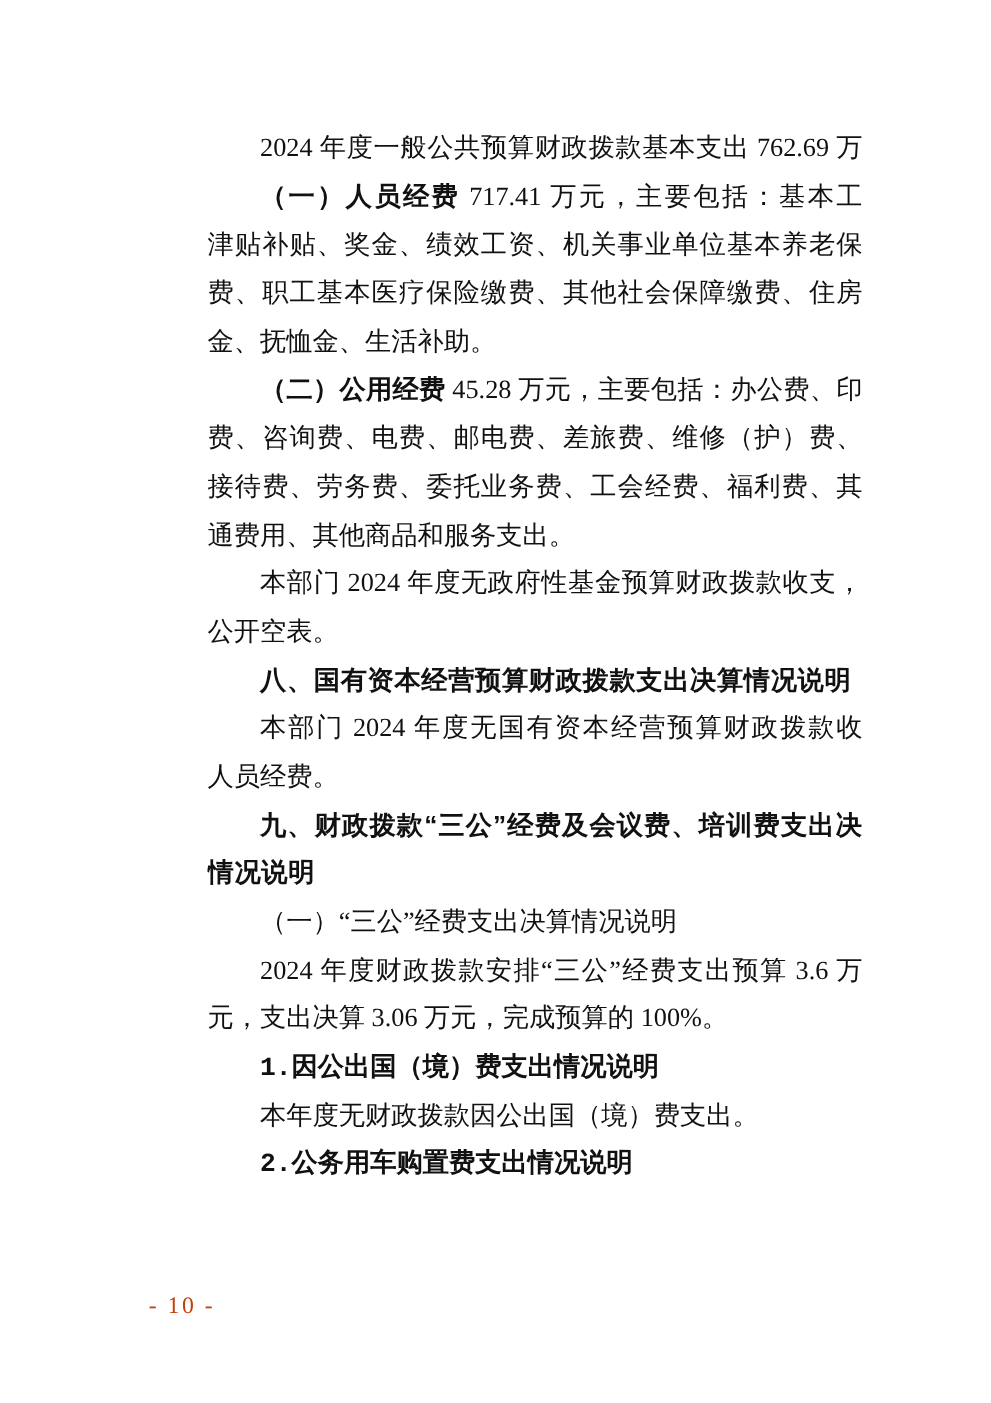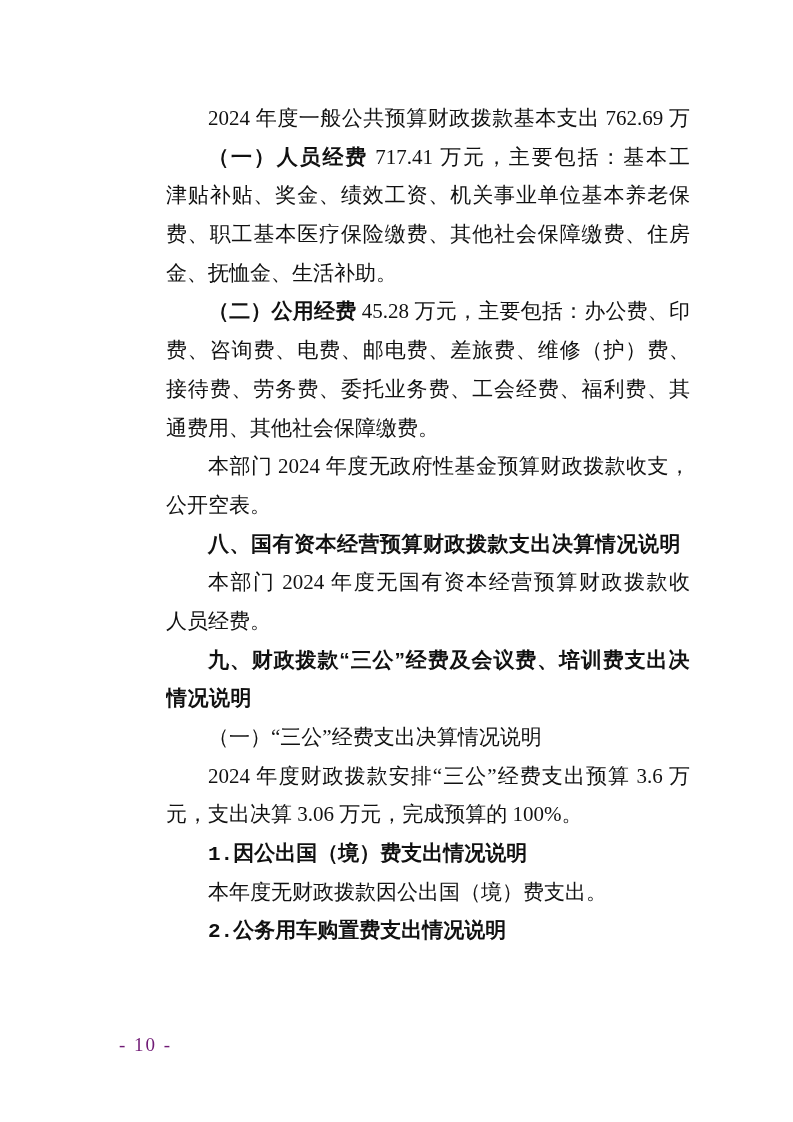--- a/index.html
+++ b/index.html
@@ -64,38 +64,38 @@
     font-family: Liberation Mono, monospace;
     font-weight: 700;
   }
   .page-number {
     position: absolute;
     left: 119px;
     top: 1033px;
     font-size: 19px;
     line-height: 24px;
     font-family: "Liberation Serif", "DejaVu Serif", serif;
-    color: #701a75;
+    color: #c2410c;
     letter-spacing: 2px;
   }
 </style>
 </head>
 <body>
 
 <main class="page">
   <div class="doc-body">
       <div class="line indent justify"><span class="s-body">2024 年度一般公共预算财政拨款基本支出 762.69 万元，</span></div>
       <div class="line indent justify"><span class="s-bold">（一）人员经费</span><span class="s-body"> 717.41 万元，主要包括：基本工资、</span></div>
       <div class="line justify"><span class="s-body">津贴补贴、奖金、绩效工资、机关事业单位基本养老保险缴</span></div>
       <div class="line justify"><span class="s-body">费、职工基本医疗保险缴费、其他社会保障缴费、住房公积</span></div>
       <div class="line"><span class="s-body">金、抚恤金、生活补助。</span></div>
       <div class="line indent justify"><span class="s-bold">（二）公用经费</span><span class="s-body"> 45.28 万元，主要包括：办公费、印刷</span></div>
       <div class="line justify"><span class="s-body">费、咨询费、电费、邮电费、差旅费、维修（护）费、公务</span></div>
       <div class="line justify"><span class="s-body">接待费、劳务费、委托业务费、工会经费、福利费、其他交</span></div>
-      <div class="line"><span class="s-body">通费用、其他社会保障缴费。</span></div>
+      <div class="line"><span class="s-body">通费用、其他商品和服务支出。</span></div>
       <div class="line indent justify"><span class="s-body">本部门 2024 年度无政府性基金预算财政拨款收支，已</span></div>
       <div class="line"><span class="s-body">公开空表。</span></div>
       <div class="line indent"><span class="s-hei">八、国有资本经营预算财政拨款支出决算情况说明</span></div>
       <div class="line indent justify"><span class="s-body">本部门 2024 年度无国有资本经营预算财政拨款收支，</span></div>
       <div class="line"><span class="s-body">人员经费。</span></div>
       <div class="line indent justify"><span class="s-hei">九、财政拨款“三公”经费及会议费、培训费支出决算</span></div>
       <div class="line"><span class="s-hei">情况说明</span></div>
       <div class="line indent"><span class="s-kai">（一）“三公”经费支出决算情况说明</span></div>
       <div class="line indent justify"><span class="s-body">2024 年度财政拨款安排“三公”经费支出预算 3.6 万</span></div>
       <div class="line"><span class="s-body">元，支出决算 3.06 万元，完成预算的 100%。</span></div>

